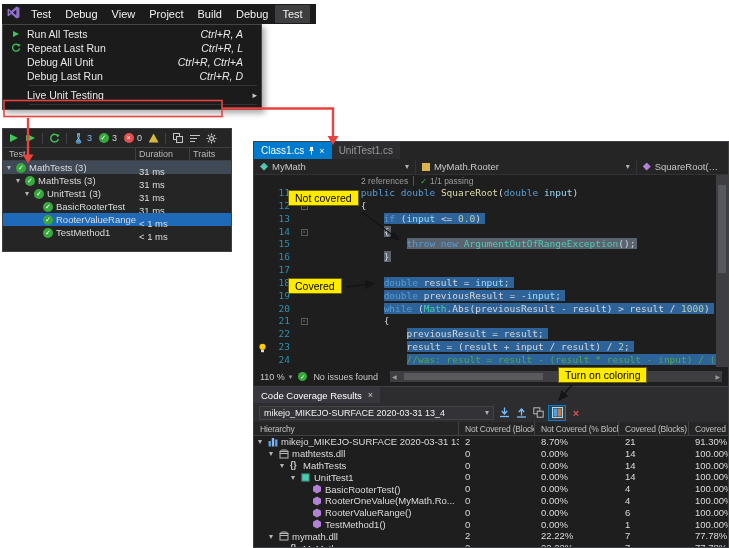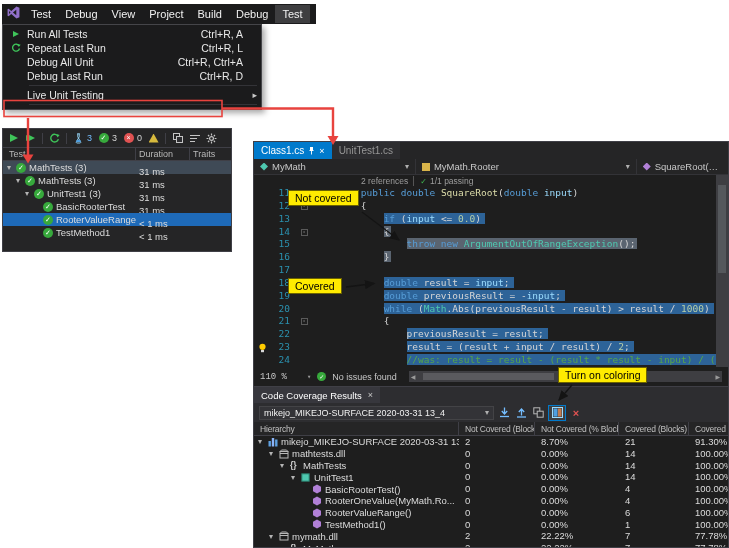--- a/index.html
+++ b/index.html
@@ -15,21 +15,21 @@
   #menu-panel{position:absolute;left:2px;top:4px;z-index:10;}
   .menubar{display:inline-flex;align-items:center;height:20px;background:#1b1b1c;padding:0 6px 0 3px;}
   .menubar .mi{font-size:11px;color:#f1f1f1;padding:3px 7px;cursor:default;}
   .menubar .mi.open{background:#3e3e40;}
   .vslogo{margin:0 4px 0 2px;display:inline-block;}
   .dropdown{width:260px;background:#1b1b1c;border:1px solid #454549;padding:2px 0;
     box-shadow:3px 3px 6px rgba(0,0,0,.35);}
   .menu-item{display:flex;align-items:center;height:14px;font-size:10.5px;color:#e8e8e8;padding:0 2px;}
   .menu-item .micon{width:22px;text-align:center;line-height:0;}
   .menu-item .mlabel{flex:1;white-space:nowrap;}
-  .menu-item .mshort{margin-right:4px;white-space:nowrap;}
+  .menu-item .mshort{margin-right:4px;white-space:nowrap;font-style:italic;}
   .menu-item .marrow{width:12px;color:#c8c8c8;font-size:9px;text-align:right;padding-right:2px;}
   .menu-sep{height:1px;background:#333337;margin:2px 4px 2px 26px;}
 
   
   #test-explorer{position:absolute;left:2px;top:128px;width:230px;height:124px;
     background:#252526;border:1px solid #3f3f46;}
   .tx-toolbar{display:flex;align-items:center;height:19px;padding:0 4px;gap:4px;border-bottom:1px solid #3f3f46;}
   .ti{display:inline-flex;align-items:center;justify-content:center;width:13px;height:13px;line-height:0;}
   .tsep{width:1px;height:11px;background:#3f3f46;margin:0 1px;}
   .tcount{font-size:9px;color:#d4d4d4;margin:0 1px 0 -2px;}
@@ -82,21 +82,21 @@
     font-size:7px;line-height:5px;text-align:center;background:#1e1e1e;vertical-align:1px;}
   .ctext{padding-left:3px;}
   .hl-cov{background:var(--cov);padding-right:4px;}
   .hl-not{background:var(--notcov);padding-right:2px;}
   .tk-kw{color:#569cd6}.tk-pl{color:#d6d6d6}.tk-me{color:#dcdcaa}.tk-ty{color:#4ec9b0}
   .tk-pm{color:#9cdcfe}.tk-nu{color:#b5cea8}.tk-cm{color:#57a64a}
   #vscroll{position:absolute;right:0;top:0;width:12px;height:100%;background:#3e3e42;}
   #vscroll .thumb{position:absolute;left:2px;right:2px;top:10px;height:88px;background:#55585c;}
 
   .statusbar{flex:1;display:flex;align-items:center;padding:0 6px;gap:6px;font-size:9px;color:#c8c8c8;background:#1e1e1e;}
-  .zoom{display:flex;align-items:center;gap:20px;font-family:Liberation Mono, monospace;}
+  .zoom{display:flex;align-items:center;gap:4px;}
   .zoom .caret{font-size:7px;color:#9a9a9a;}
   .okdot{display:inline-flex;align-items:center;justify-content:center;width:9px;height:9px;border-radius:50%;
     background:#37a93c;color:#fff;font-size:6px;flex:none;}
   .hscroll{flex:1;height:11px;background:#3e3e42;position:relative;margin-left:6px;}
   .hscroll .sarr{position:absolute;top:1.5px;font-size:6px;color:#9a9a9a;}
   .hscroll .sarr.l{left:2px}.hscroll .sarr.r{right:2px}
   .hscroll .thumb{position:absolute;left:14px;width:42%;top:2px;bottom:2px;background:#5a5a5e;}
 
   
   #coverage-section{flex:1;display:flex;flex-direction:column;border-top:1px solid #3f3f46;overflow:hidden;}

